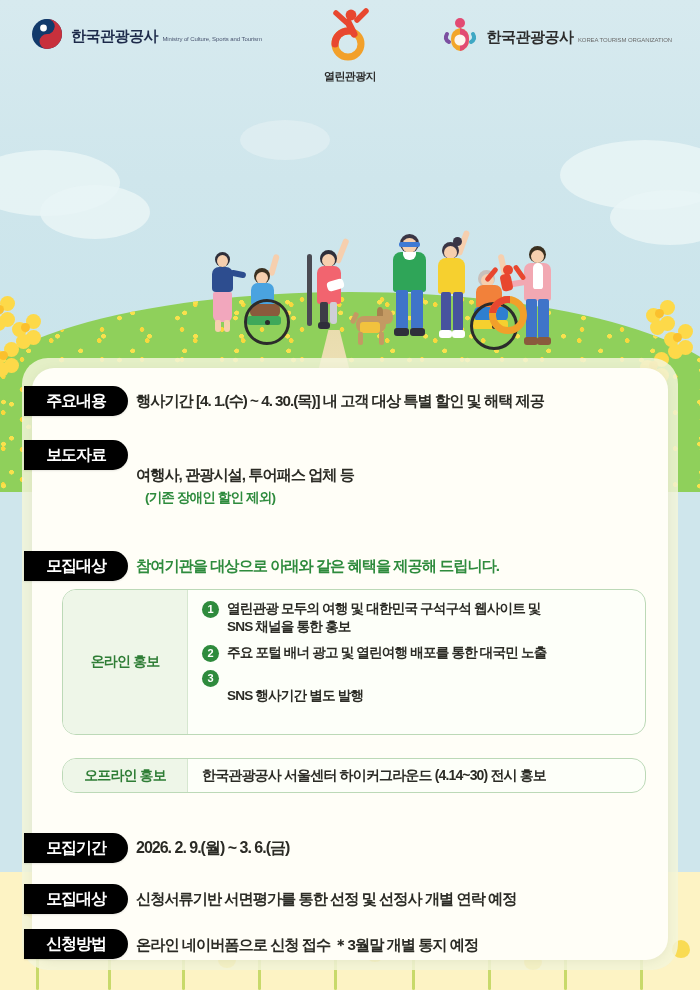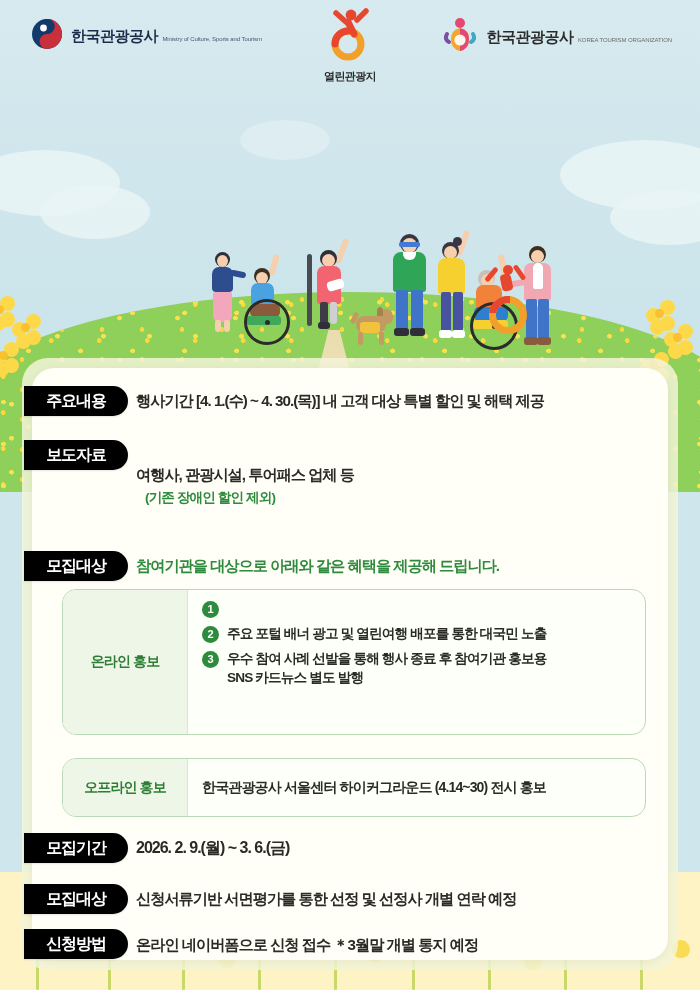--- a/index.html
+++ b/index.html
@@ -671,38 +671,42 @@
   <div class="row" style="top:551px;">
     <div class="chip">모집대상</div>
     <div class="row-text" style="top:4px; color:#2e8b3d;">참여기관을 대상으로 아래와 같은 혜택을 제공해 드립니다.</div>
   </div>
 
   <div class="benefit-box" style="top:589px; height:146px;">
     <div class="benefit-label">온라인 홍보</div>
     <div class="benefit-body">
       <div class="b-item">
         <span class="b-num">1</span>
+        <span class="b-txt">
+          <span>열린관광 모두의 여행 및 대한민국 구석구석 웹사이트 및</span><br>
+          <span>SNS 채널을 통한 홍보</span>
+        </span>
       </div>
       <div class="b-item">
         <span class="b-num">2</span>
         <span class="b-txt">
           <span>주요 포털 배너 광고 및 열린여행 배포를 통한 대국민 노출</span>
         </span>
       </div>
       <div class="b-item">
         <span class="b-num">3</span>
         <span class="b-txt">
-          <span>우수 참여 사례 선발을 통해 행사 종료 후 참여기관 홍보용</span><br>
-          <span>SNS 카드뉴스 별도 발행</span>
+          <br>
+          <span>SNS 행사기간 별도 발행</span>
         </span>
       </div>
     </div>
   </div>
 
-  <div class="benefit-box" style="top:758px; height:59px;justify-content:space-between;">
+  <div class="benefit-box" style="top:758px; height:35px;justify-content:space-between;">
     <div class="benefit-label">오프라인 홍보</div>
     <div class="benefit-body" style="padding:0;">
       <div class="offline-text">한국관광공사 서울센터 하이커그라운드 (4.14~30) 전시 홍보</div>
     </div>
   </div>
 
   <div class="row" style="top:833px;">
     <div class="chip">모집기간</div>
     <div class="row-text" style="top:4px; font-size:16px;">2026. 2. 9.(월) ~ 3. 6.(금)</div>
   </div>

